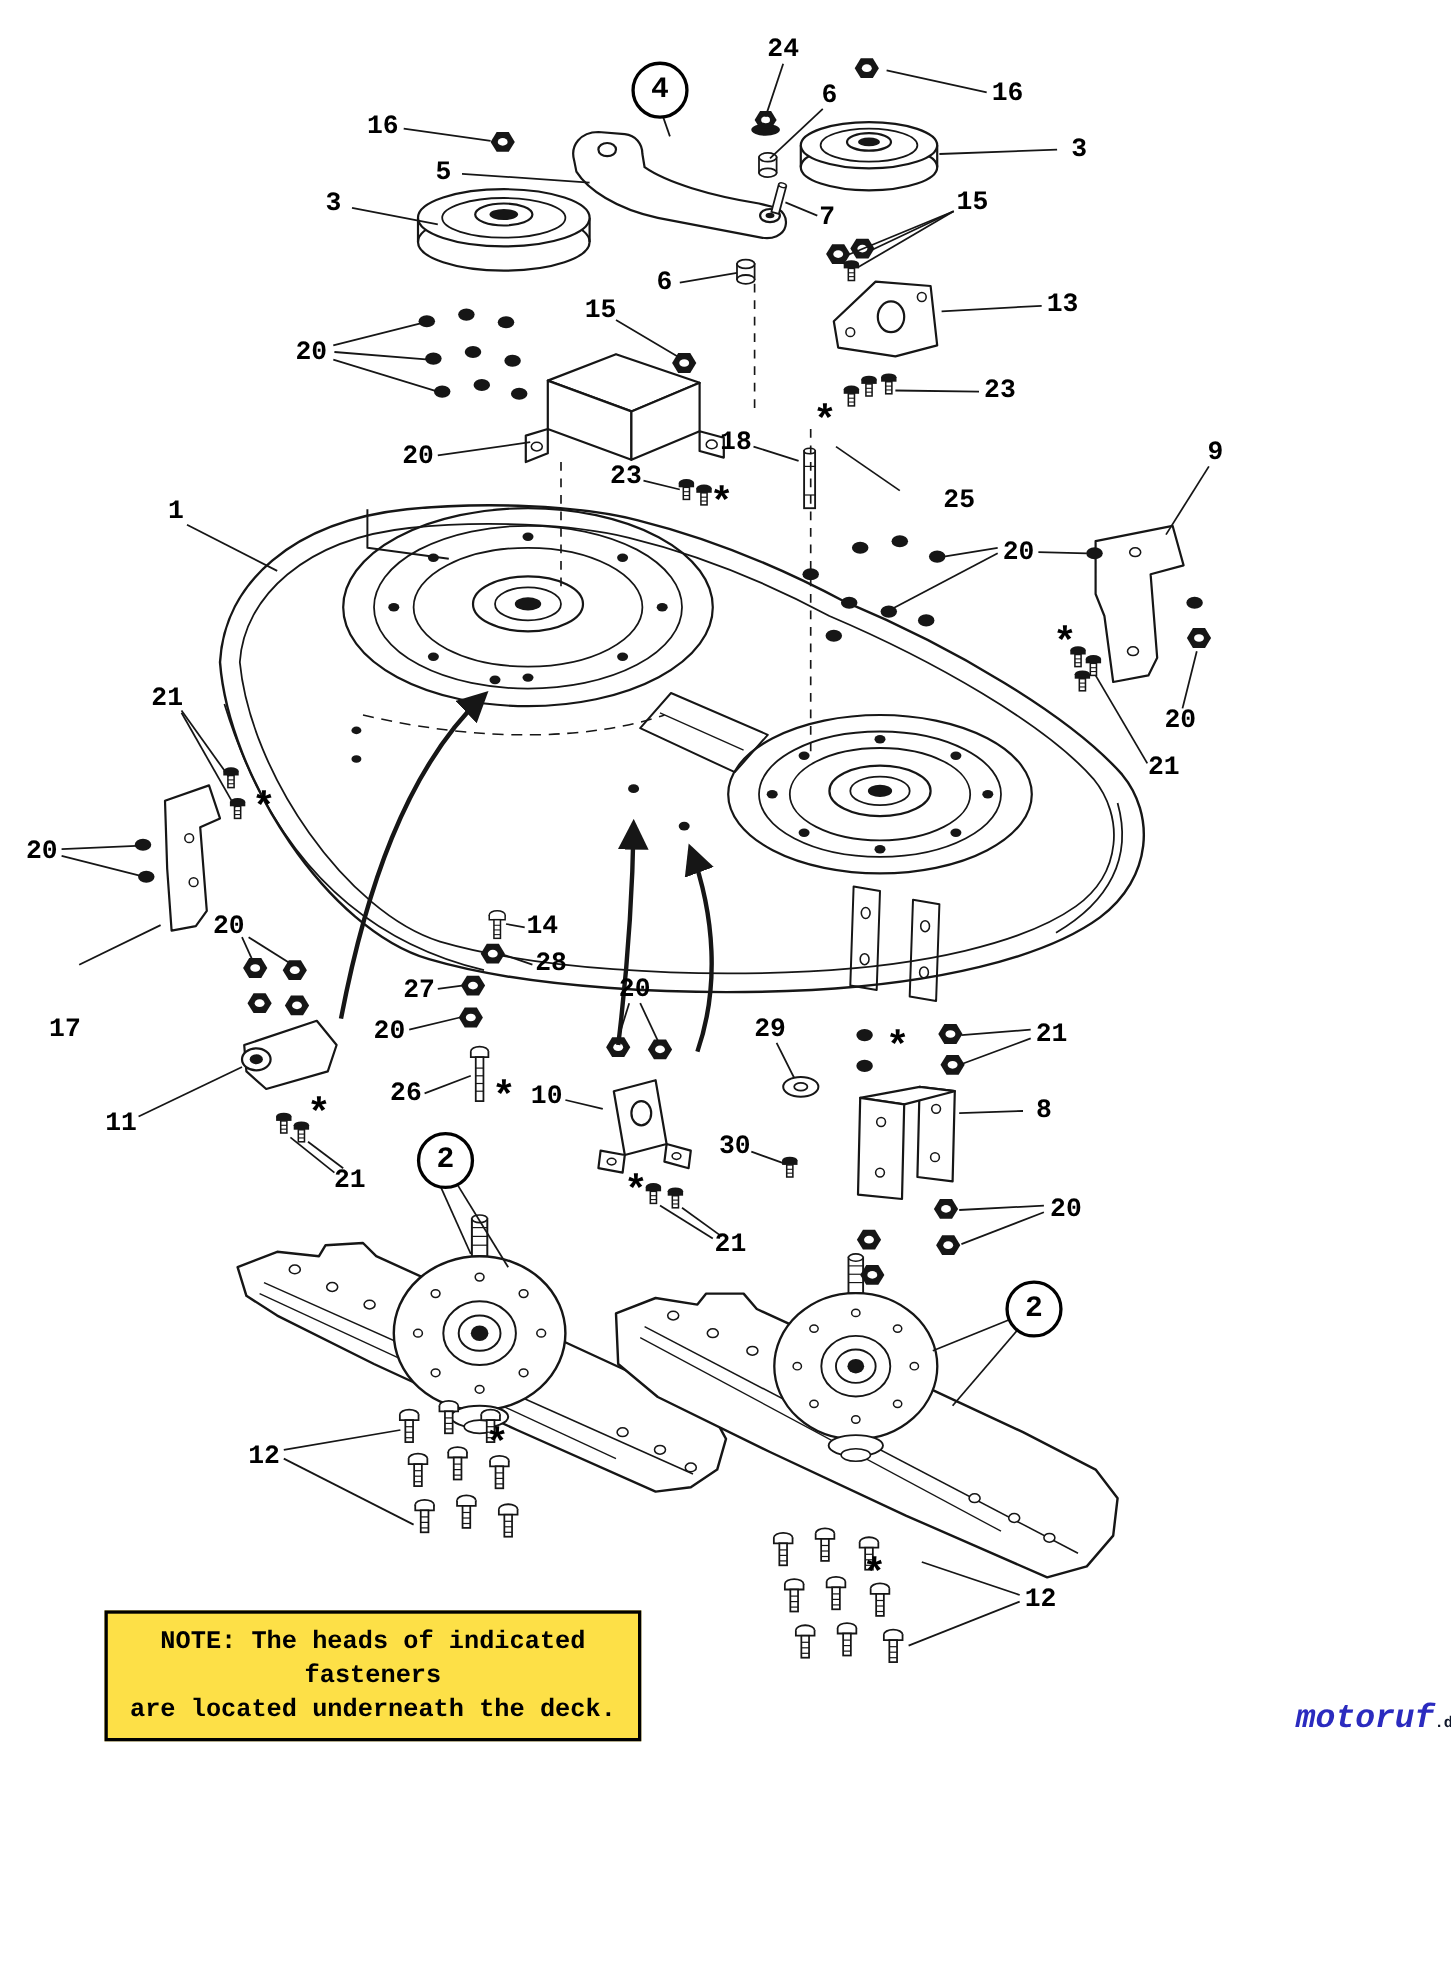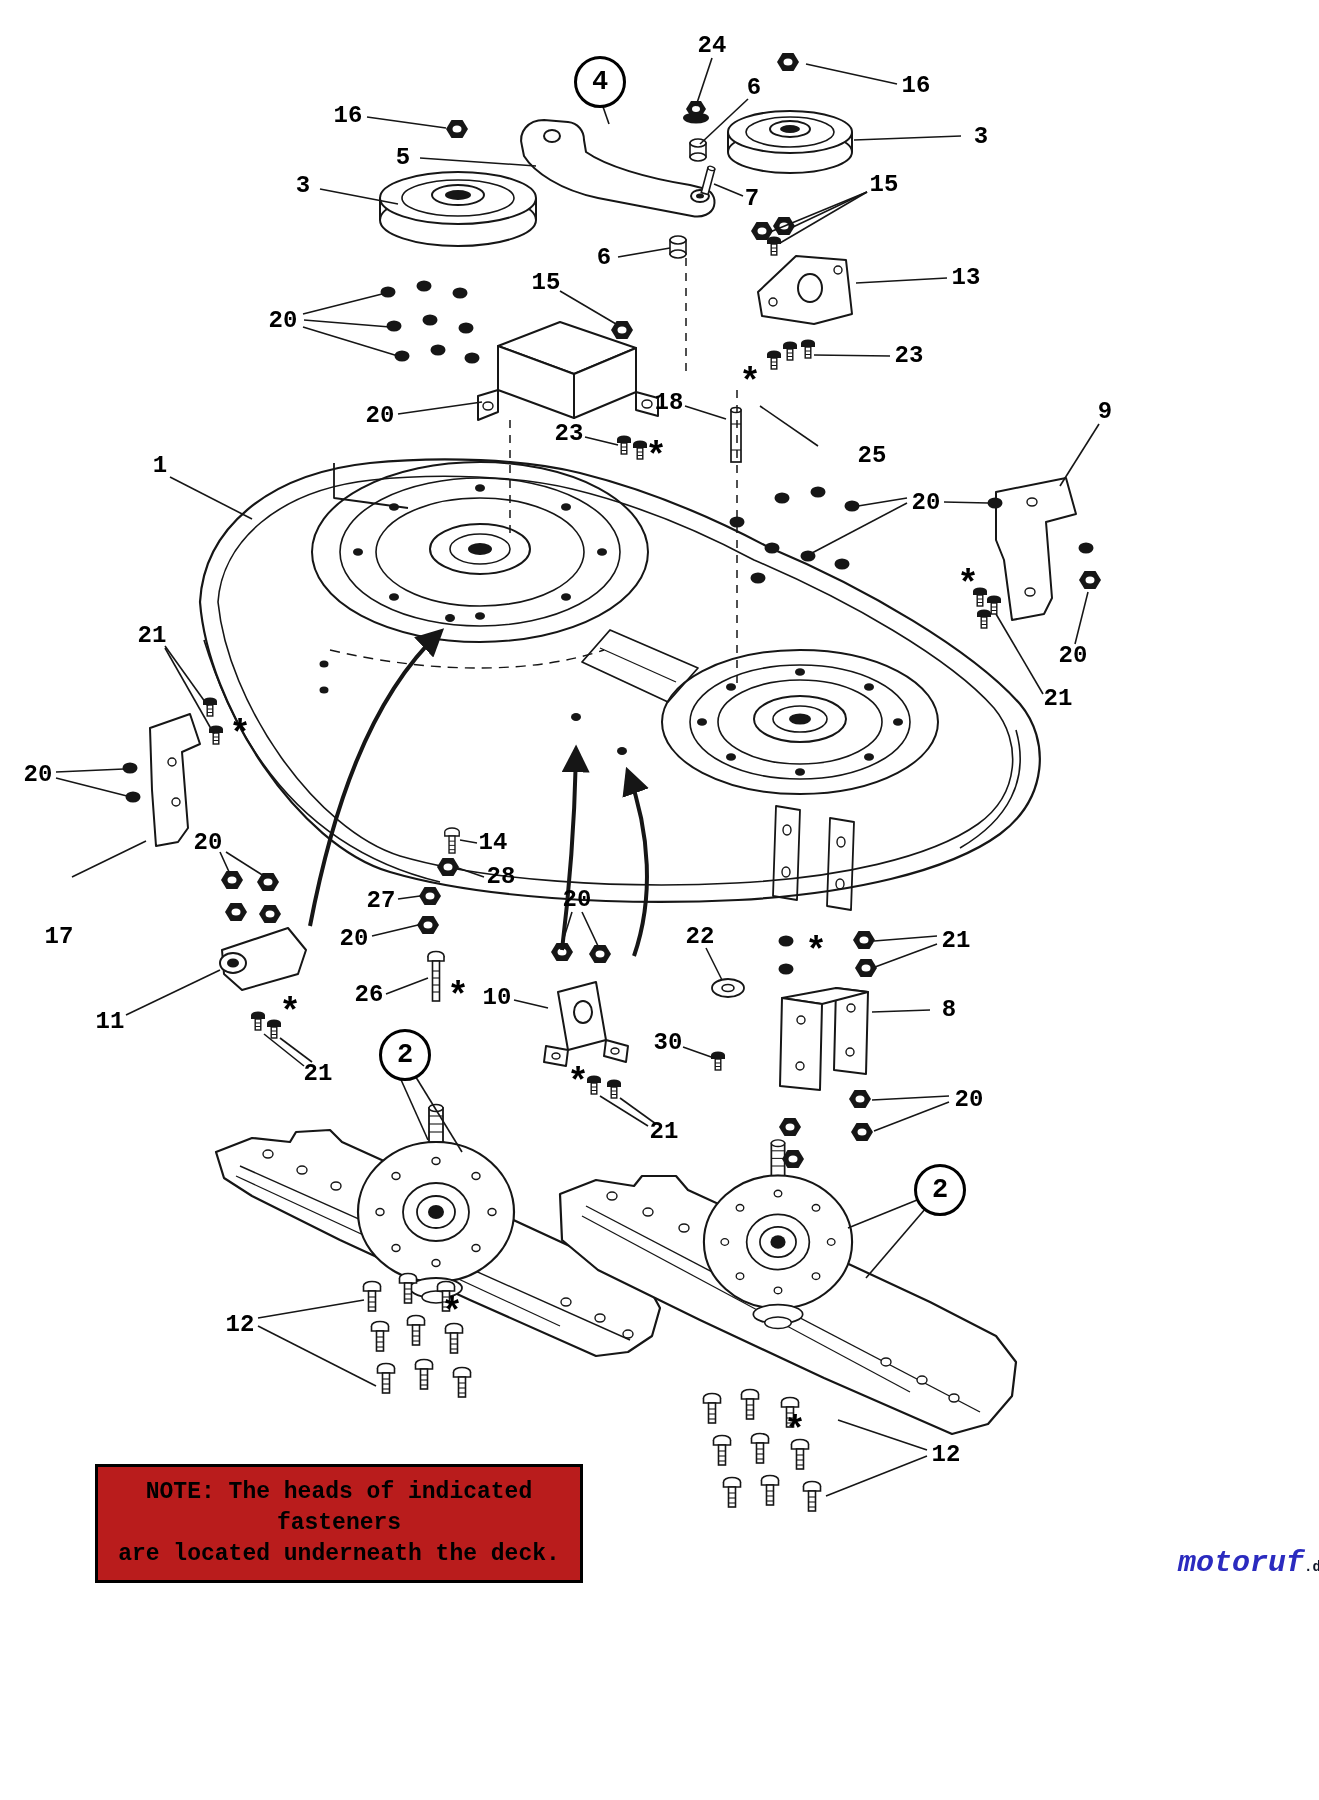--- a/index.html
+++ b/index.html
@@ -6,21 +6,21 @@
   .stage{position:relative;width:1319px;height:1800px;background:#fff;
          font-family:Liberation Mono, monospace;overflow:hidden;}
   .stage svg{position:absolute;left:0;top:0;}
   .callout{position:absolute;transform:translate(-50%,-50%);font-weight:700;
            font-size:24px;line-height:1;color:#000;white-space:nowrap;z-index:5;}
   .callout.circled{width:46px;height:46px;border:3px solid #000;border-radius:50%;
            background:#fff;display:flex;align-items:center;justify-content:center;
            font-size:27px;}
   .callout.star{font-size:36px;}
   .note-box{position:absolute;left:95px;top:1464px;width:470px;border:3px solid #000;
-           background:#b91c1c;padding:10px 6px;text-align:center;font-weight:700;
+           background:#fde047;padding:10px 6px;text-align:center;font-weight:700;
            font-size:23px;line-height:1.35;z-index:6;}
   .brand{position:absolute;left:1178px;top:1546px;font-weight:700;font-style:italic;
            font-size:30px;z-index:6;}
   .brand .tld{font-size:14px;color:#0f172a;font-style:normal;font-weight:700;}
 </style>
 </head>
 <body>
 
 <div class="stage">
 
@@ -491,21 +491,21 @@
       <div class="callout plain" style="left: 1058px; top: 699px;">21</div>
       <div class="callout plain" style="left: 152px; top: 636px;">21</div>
       <div class="callout plain" style="left: 38px; top: 775px;">20</div>
       <div class="callout plain" style="left: 59px; top: 937px;">17</div>
       <div class="callout plain" style="left: 208px; top: 843px;">20</div>
       <div class="callout plain" style="left: 493px; top: 843px;">14</div>
       <div class="callout plain" style="left: 501px; top: 877px;">28</div>
       <div class="callout plain" style="left: 381px; top: 901px;">27</div>
       <div class="callout plain" style="left: 354px; top: 939px;">20</div>
       <div class="callout plain" style="left: 577px; top: 900px;">20</div>
-      <div class="callout plain" style="left: 700px; top: 937px;">22</div>
+      <div class="callout plain" style="left: 700px; top: 937px;">29</div>
       <div class="callout plain" style="left: 956px; top: 941px;">21</div>
       <div class="callout plain" style="left: 369px; top: 995px;">26</div>
       <div class="callout plain" style="left: 497px; top: 998px;">10</div>
       <div class="callout plain" style="left: 949px; top: 1010px;">8</div>
       <div class="callout plain" style="left: 110px; top: 1022px;">11</div>
       <div class="callout plain" style="left: 668px; top: 1043px;">30</div>
       <div class="callout plain" style="left: 318px; top: 1074px;">21</div>
       <div class="callout plain" style="left: 969px; top: 1100px;">20</div>
       <div class="callout plain" style="left: 664px; top: 1132px;">21</div>
       <div class="callout plain" style="left: 240px; top: 1325px;">12</div>

